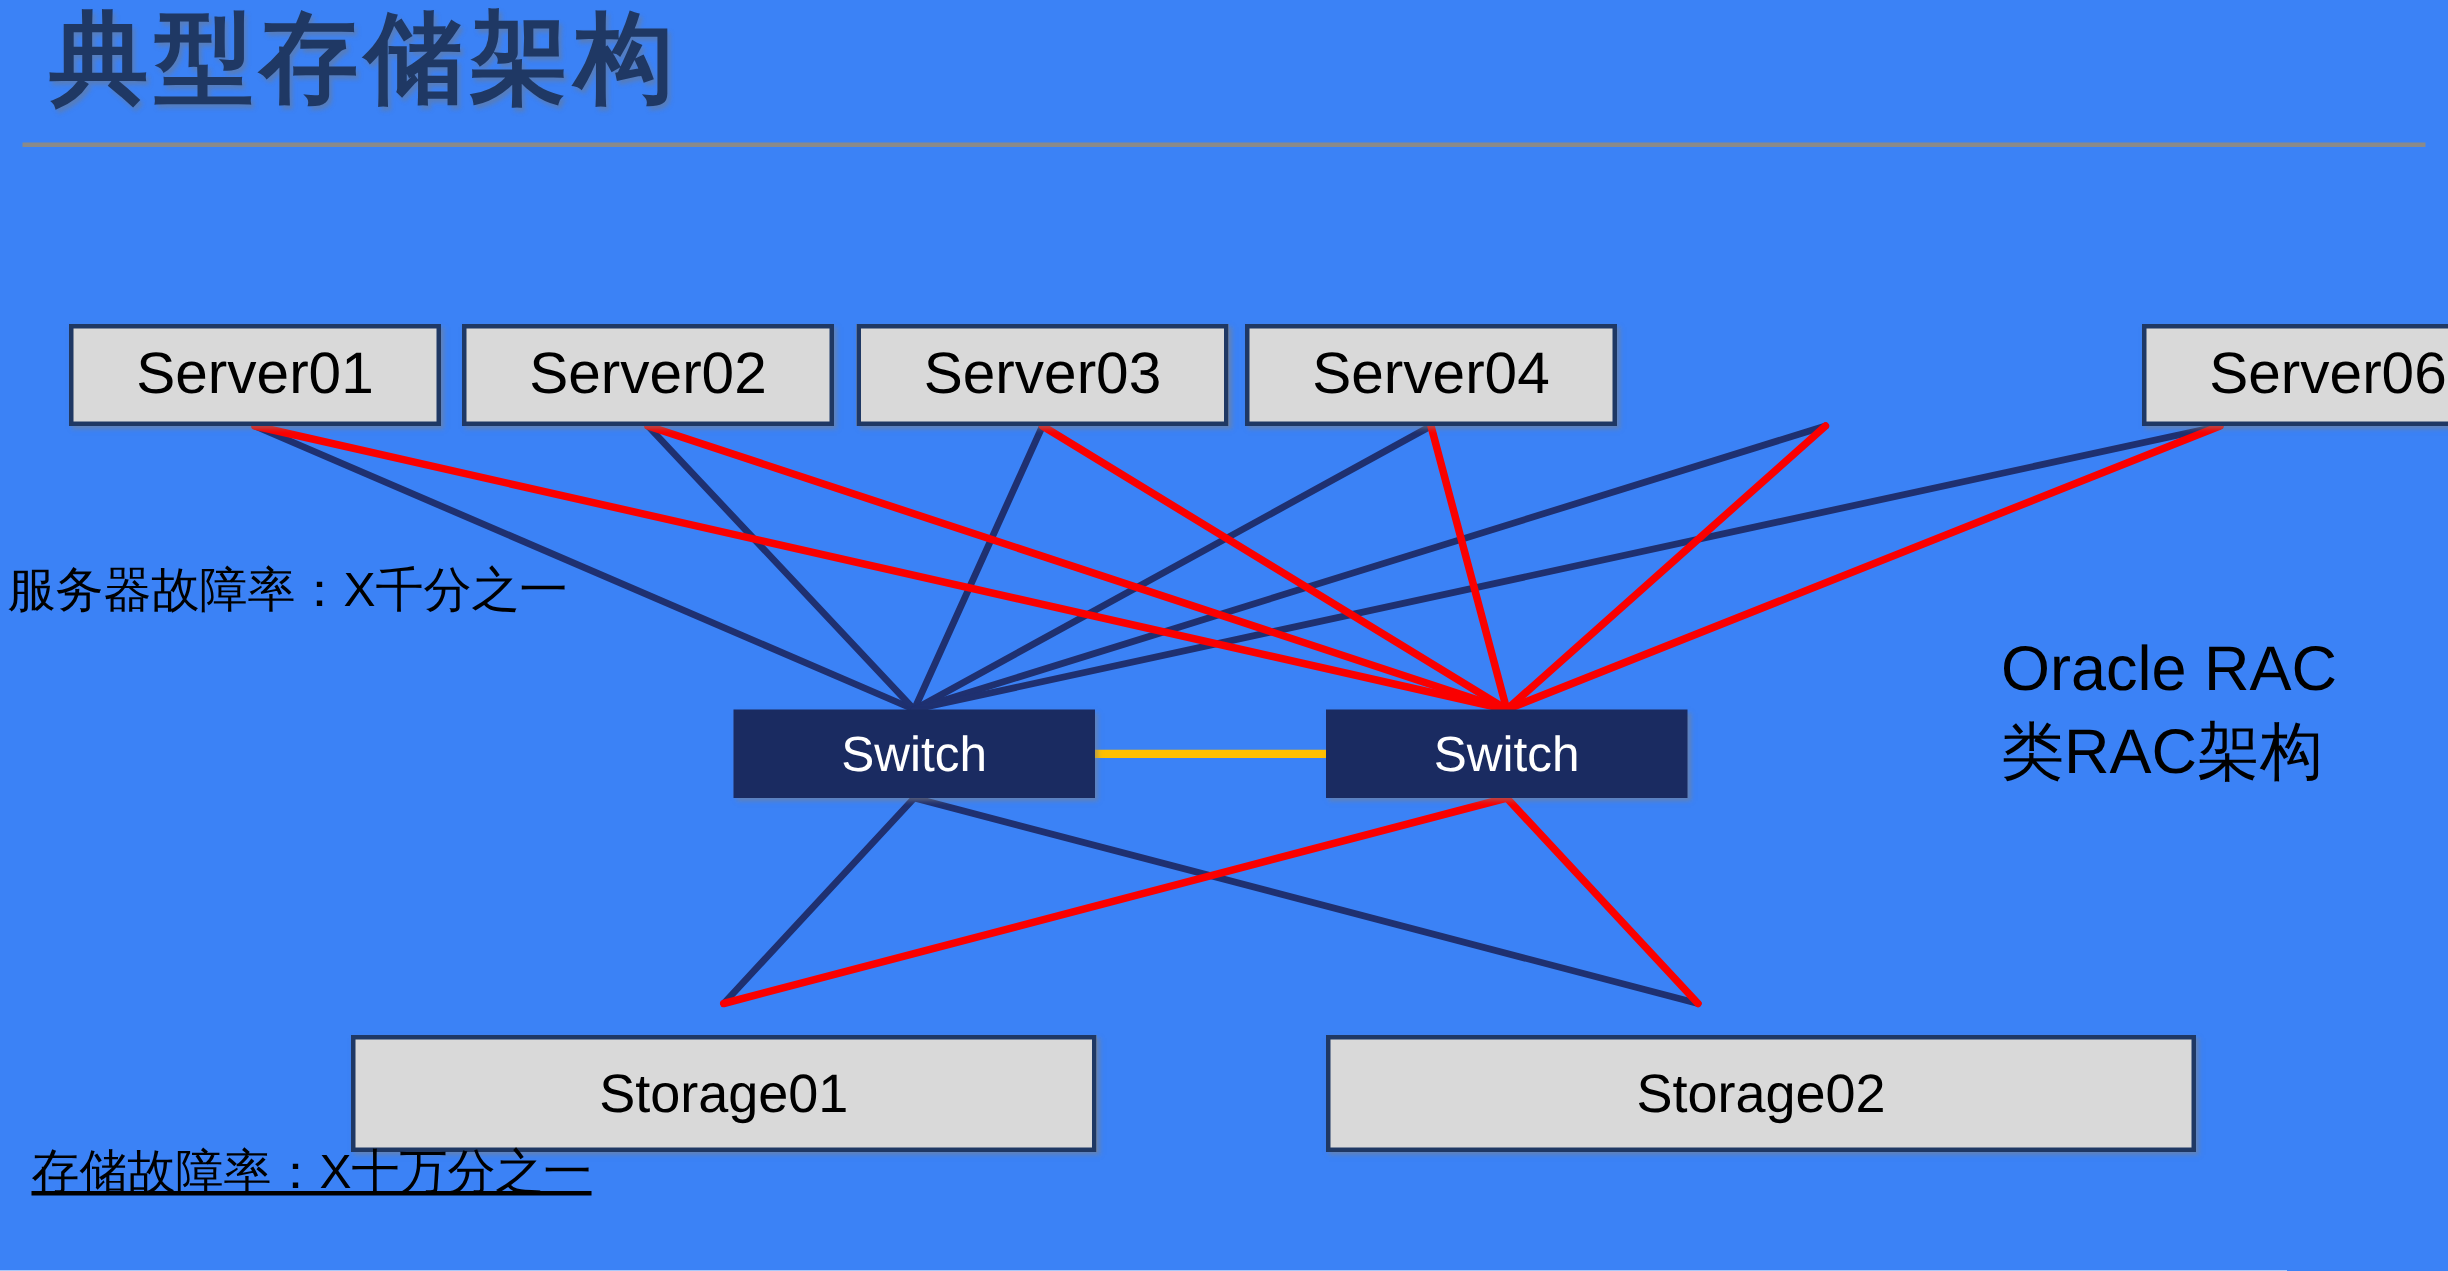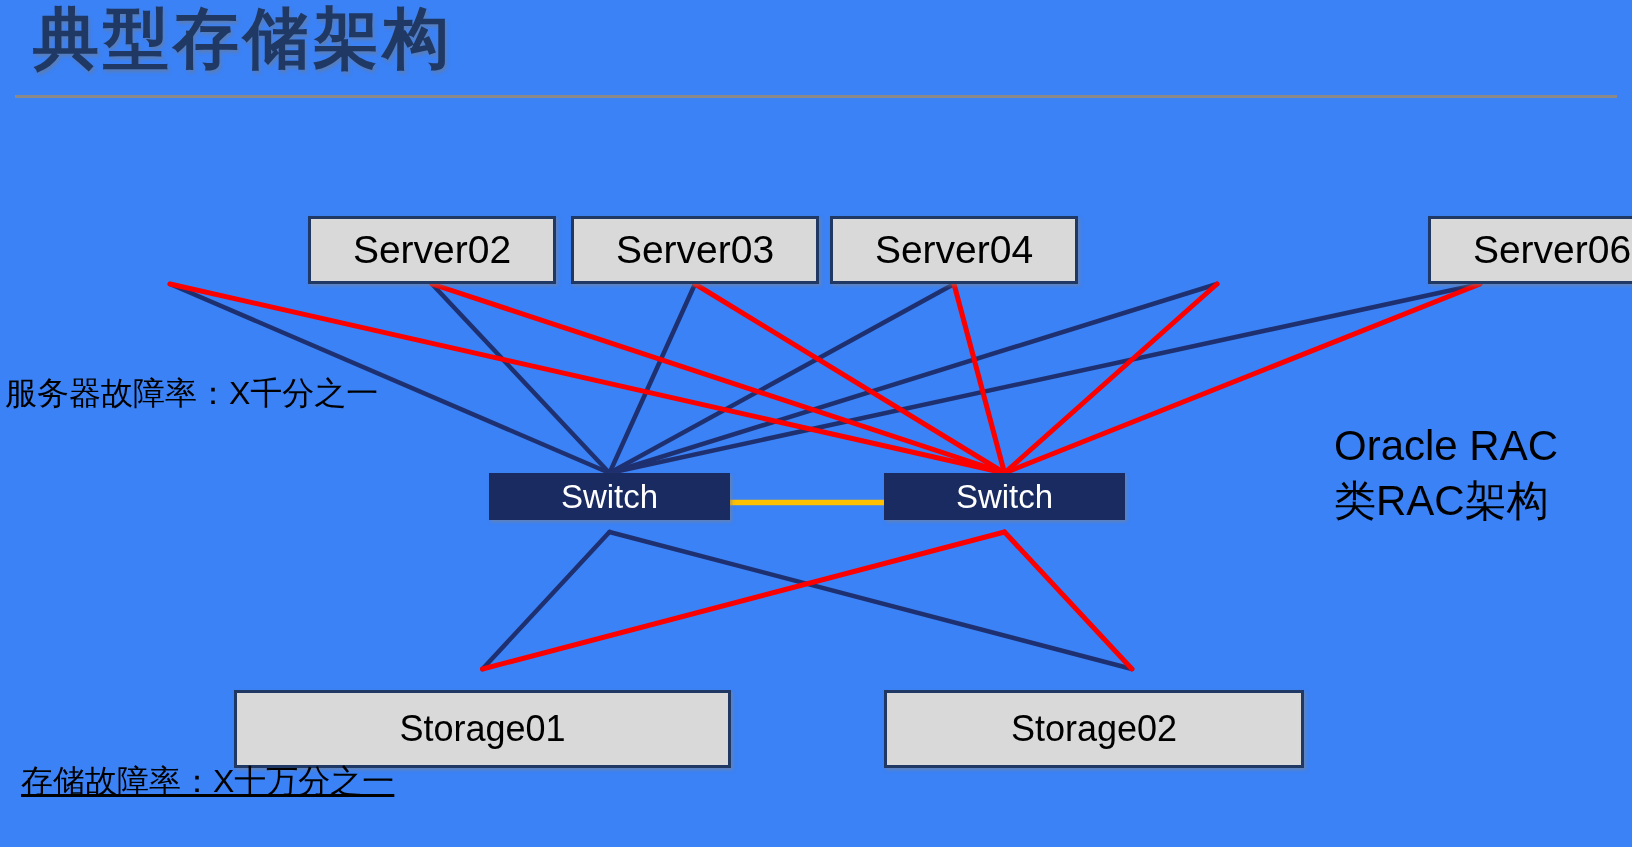--- a/index.html
+++ b/index.html
@@ -23,33 +23,33 @@
   }
   .server{
     width:248px;height:68px;top:216px;
     background:#D9D9D9;border:3px solid #1F3864;
     font-size:39px;color:#000000;
     box-shadow:2px 2px 3px rgba(130,130,130,0.55);
   }
   #n-server01{left:46px}#n-server02{left:308px}#n-server03{left:571px}
   #n-server04{left:830px}#n-server05{left:1093px}#n-server06{left:1428px}
   .switch{
-    width:241px;height:47px;top:473px;
+    width:241px;height:59px;top:473px;
     background:#1A2B61;border:none;color:#FFFFFF;font-size:33px;
     box-shadow:2px 2px 3px rgba(130,130,130,0.55);
   }
   #n-switch-a{left:489px}#n-switch-b{left:884px}
   .storage{
     height:78px;top:690px;
     background:#D9D9D9;border:3px solid #1F3864;
     font-size:36px;color:#000000;
     box-shadow:2px 2px 3px rgba(130,130,130,0.55);
   }
   #n-storage01{left:234px;width:497px}
-  #n-storage02{left:884px;width:420px}
+  #n-storage02{left:884px;width:580px}
   .side-label{
     position:absolute;font-size:32px;color:#000000;white-space:nowrap;
   }
   #server-rate{left:5px;top:372px;}
   #storage-rate{left:21px;top:760px;text-decoration:underline;}
   .right-note{
     position:absolute;left:1334px;top:418px;
     font-size:42px;line-height:55px;color:#000000;white-space:nowrap;
   }
 </style>
@@ -74,20 +74,23 @@
       <line x1="432" y1="284" x2="1004.5" y2="473" stroke="#FA0000" stroke-width="5" stroke-linecap="round"></line>
       <line x1="695" y1="284" x2="1004.5" y2="473" stroke="#FA0000" stroke-width="5" stroke-linecap="round"></line>
       <line x1="954" y1="284" x2="1004.5" y2="473" stroke="#FA0000" stroke-width="5" stroke-linecap="round"></line>
       <line x1="1217" y1="284" x2="1004.5" y2="473" stroke="#FA0000" stroke-width="5" stroke-linecap="round"></line>
       <line x1="1480" y1="284" x2="1004.5" y2="473" stroke="#FA0000" stroke-width="5" stroke-linecap="round"></line>
       <line x1="1004.5" y1="532" x2="482.5" y2="669" stroke="#FA0000" stroke-width="5" stroke-linecap="round"></line>
       <line x1="1004.5" y1="532" x2="1132" y2="669" stroke="#FA0000" stroke-width="5" stroke-linecap="round"></line>
       <line x1="730" y1="502.5" x2="884" y2="502.5" stroke="#FFC000" stroke-width="5.5" stroke-linecap="round"></line>
     </svg>
 
+  <div class="node server" id="n-server01">
+    <span>Server01</span>
+  </div>
   <div class="node server" id="n-server02">
     <span>Server02</span>
   </div>
   <div class="node server" id="n-server03">
     <span>Server03</span>
   </div>
   <div class="node server" id="n-server04">
     <span>Server04</span>
   </div>
   <div class="node server" id="n-server06">

